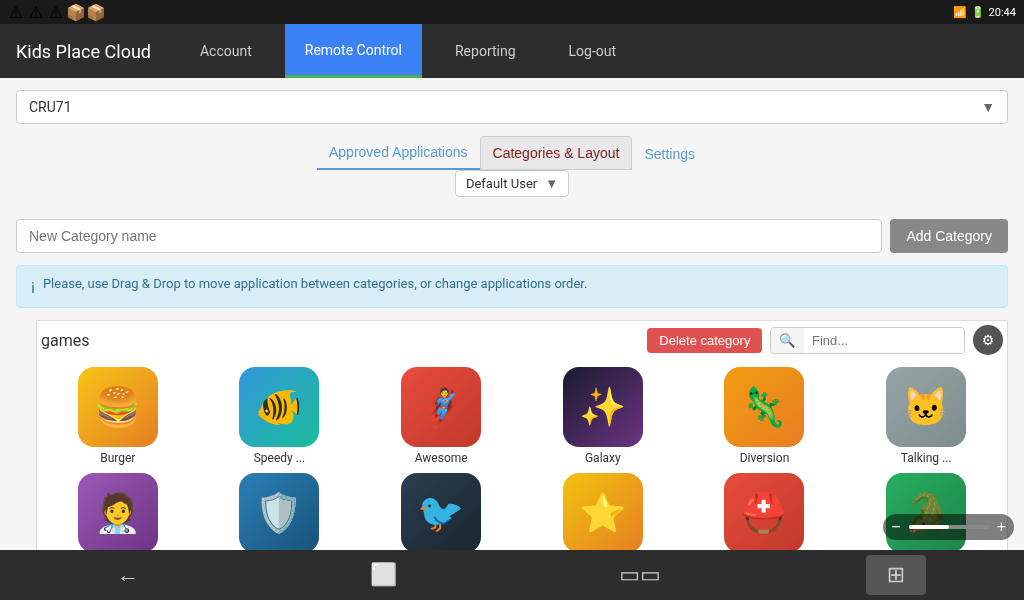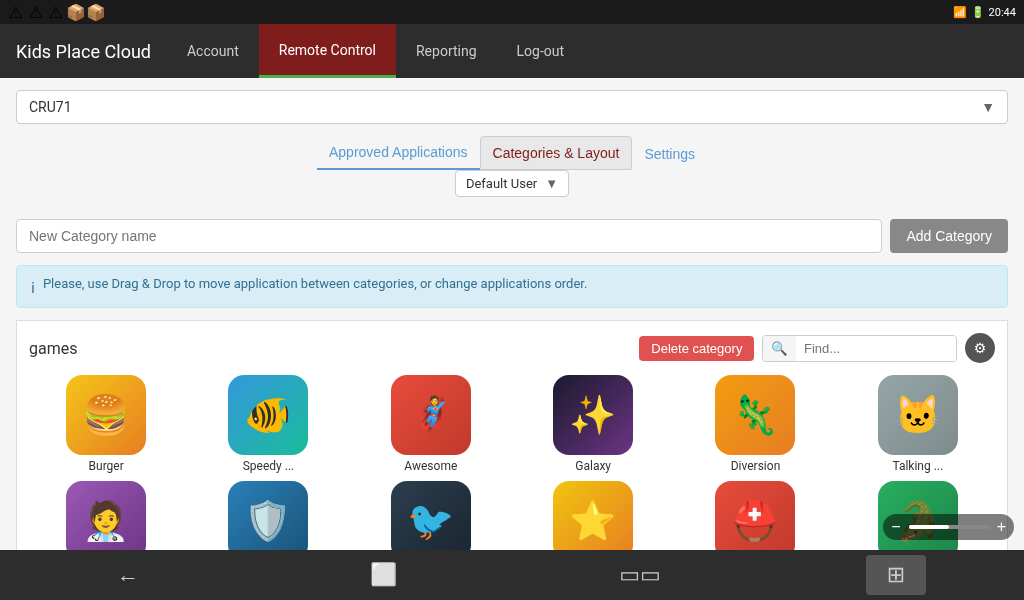--- a/index.html
+++ b/index.html
@@ -41,41 +41,41 @@
       justify-content: center;
     }
 
     
     .navbar {
       background: #2d2d2d;
       height: 54px;
       display: flex;
       align-items: center;
       padding: 0 16px;
-      gap: 0;
+      gap: 13px;
     }
     .navbar-brand {
       color: #fff;
       font-size: 18px;
       font-weight: 400;
       margin-right: 16px;
       white-space: nowrap;
     }
     .nav-item {
       color: #ccc;
       font-size: 14px;
       padding: 0 20px;
       height: 54px;
       display: flex;
       align-items: center;
       cursor: pointer;
       text-decoration: none;
     }
     .nav-item.active {
-      background: #7f1d1d;
+      background: #3b82f6;
       color: #fff;
       border-bottom: 3px solid #4caf50;
     }
 
     
     .main-content {
       background: #f5f5f5;
       padding: 12px 16px;
       height: calc(600px - 24px - 54px - 50px);
       overflow-y: auto;
@@ -154,21 +154,22 @@
       font-style: normal;
       font-size: 15px;
       margin-top: 1px;
     }
 
     
     .category-section {
       background: #fff;
       border: 1px solid #ddd;
       border-radius: 0;
-      padding: 12px;
+      padding: 4px;
+      margin-left: 20px;
     }
     .category-header {
       display: flex;
       align-items: center;
       justify-content: space-between;
       margin-bottom: 12px;
     }
     .category-name {
       font-size: 16px;
       color: #333;

